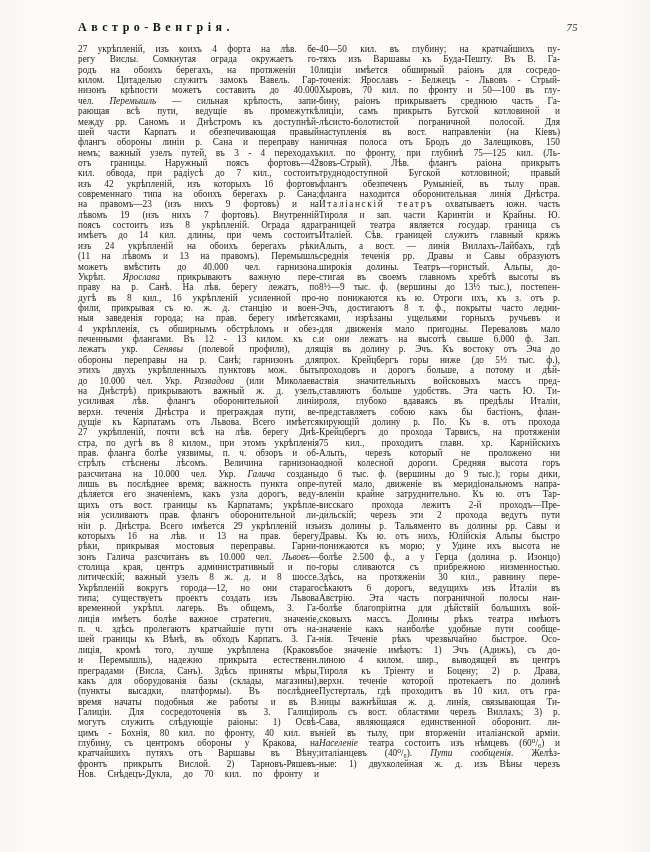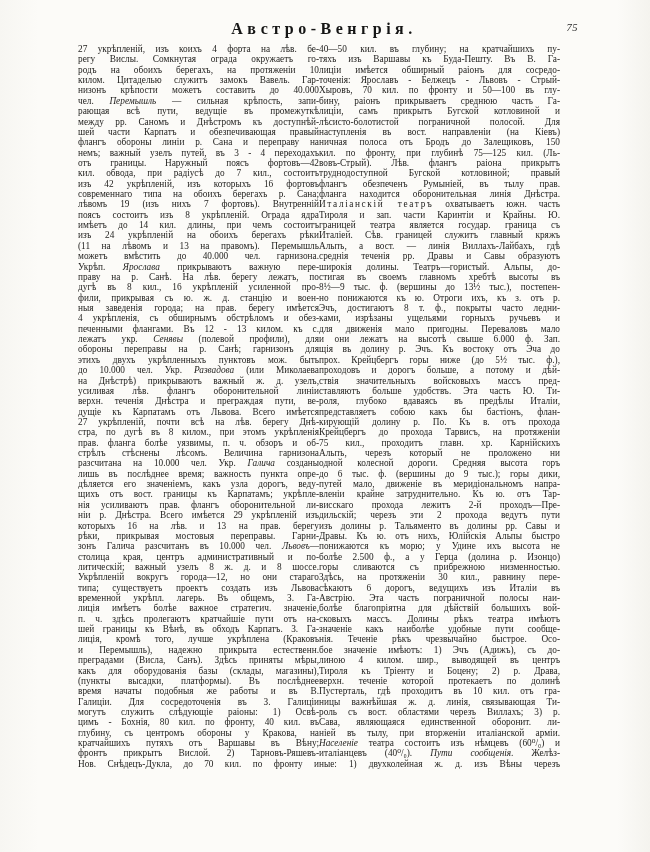--- a/index.html
+++ b/index.html
@@ -16,23 +16,22 @@
   .scan-page {
     position: absolute; inset: 0;
     background: linear-gradient(90deg, #f7f6f2 0%, #fcfbf8 6%, #fcfbf8 95%, #f4f3ee 100%);
   }
   .running-header {
     position: absolute;
     top: 20px; left: 78px; width: 492px; height: 18px;
   }
   .running-title {
     display: block;
-    text-align: center;
     font-weight: bold;
-    font-size: 16px;
+    font-size: 12px;
     letter-spacing: 4.5px;
     color: #151515;
   }
   .page-number {
     position: absolute;
     top: 2px; right: -8px;
     font-size: 10.5px;
     font-style: italic;
     letter-spacing: 0.5px;
     color: #2a2a2a;
@@ -81,20 +80,21 @@
         <div class="line">чел. <i>Перемышль</i> — сильная крѣпость, запи-</div>
         <div class="line">рающая всѣ пути, ведущіе въ промежуткѣ</div>
         <div class="line">между рр. Саномъ и Днѣстромъ къ доступнѣй-</div>
         <div class="line">шей части Карпатъ и обезпечивающая правый</div>
         <div class="line">флангъ обороны линіи р. Сана и переправу на</div>
         <div class="line">немъ; важный узелъ путей, въ 3 - 4 переходахъ</div>
         <div class="line">отъ границы. Наружный поясъ фортовъ—42</div>
         <div class="line">кил. обвода, при радіусѣ до 7 кил., состоитъ</div>
         <div class="line">изъ 42 укрѣпленій, изъ которыхъ 16 фортовъ</div>
         <div class="line">современнаго типа на обоихъ берегахъ р. Сана;</div>
+        <div class="line">на правомъ—23 (изъ нихъ 9 фортовъ) и на</div>
         <div class="line">лѣвомъ 19 (изъ нихъ 7 фортовъ). Внутренній</div>
         <div class="line">поясъ состоитъ изъ 8 укрѣпленій. Ограда ядра</div>
         <div class="line">имѣетъ до 14 кил. длины, при чемъ состоитъ</div>
         <div class="line">изъ 24 укрѣпленій на обоихъ берегахъ рѣки</div>
         <div class="line">(11 на лѣвомъ и 13 на правомъ). Перемышль</div>
         <div class="line">можетъ вмѣстить до 40.000 чел. гарнизона.</div>
         <div class="line">Укрѣп. <i>Ярослава</i> прикрываютъ важную пере-</div>
         <div class="line">праву на р. Санѣ. На лѣв. берегу лежатъ, по</div>
         <div class="line">дугѣ въ 8 кил., 16 укрѣпленій усиленной про-</div>
         <div class="line">фили, прикрывая съ ю. ж. д. станцію и воен-</div>

